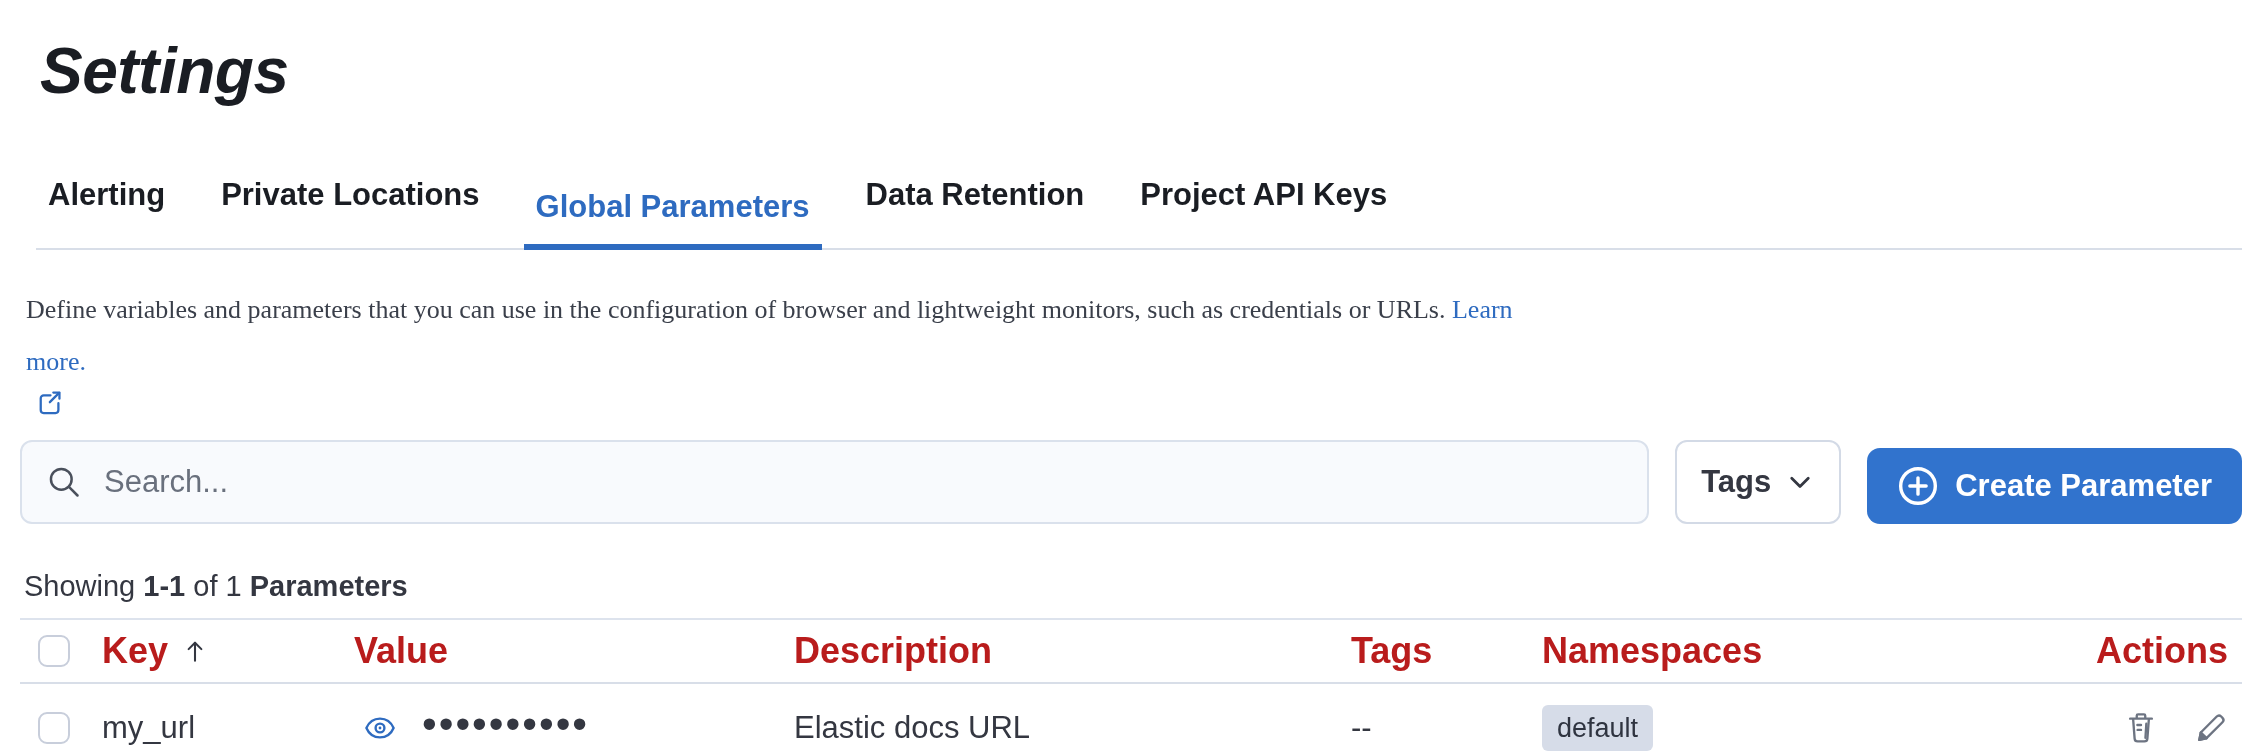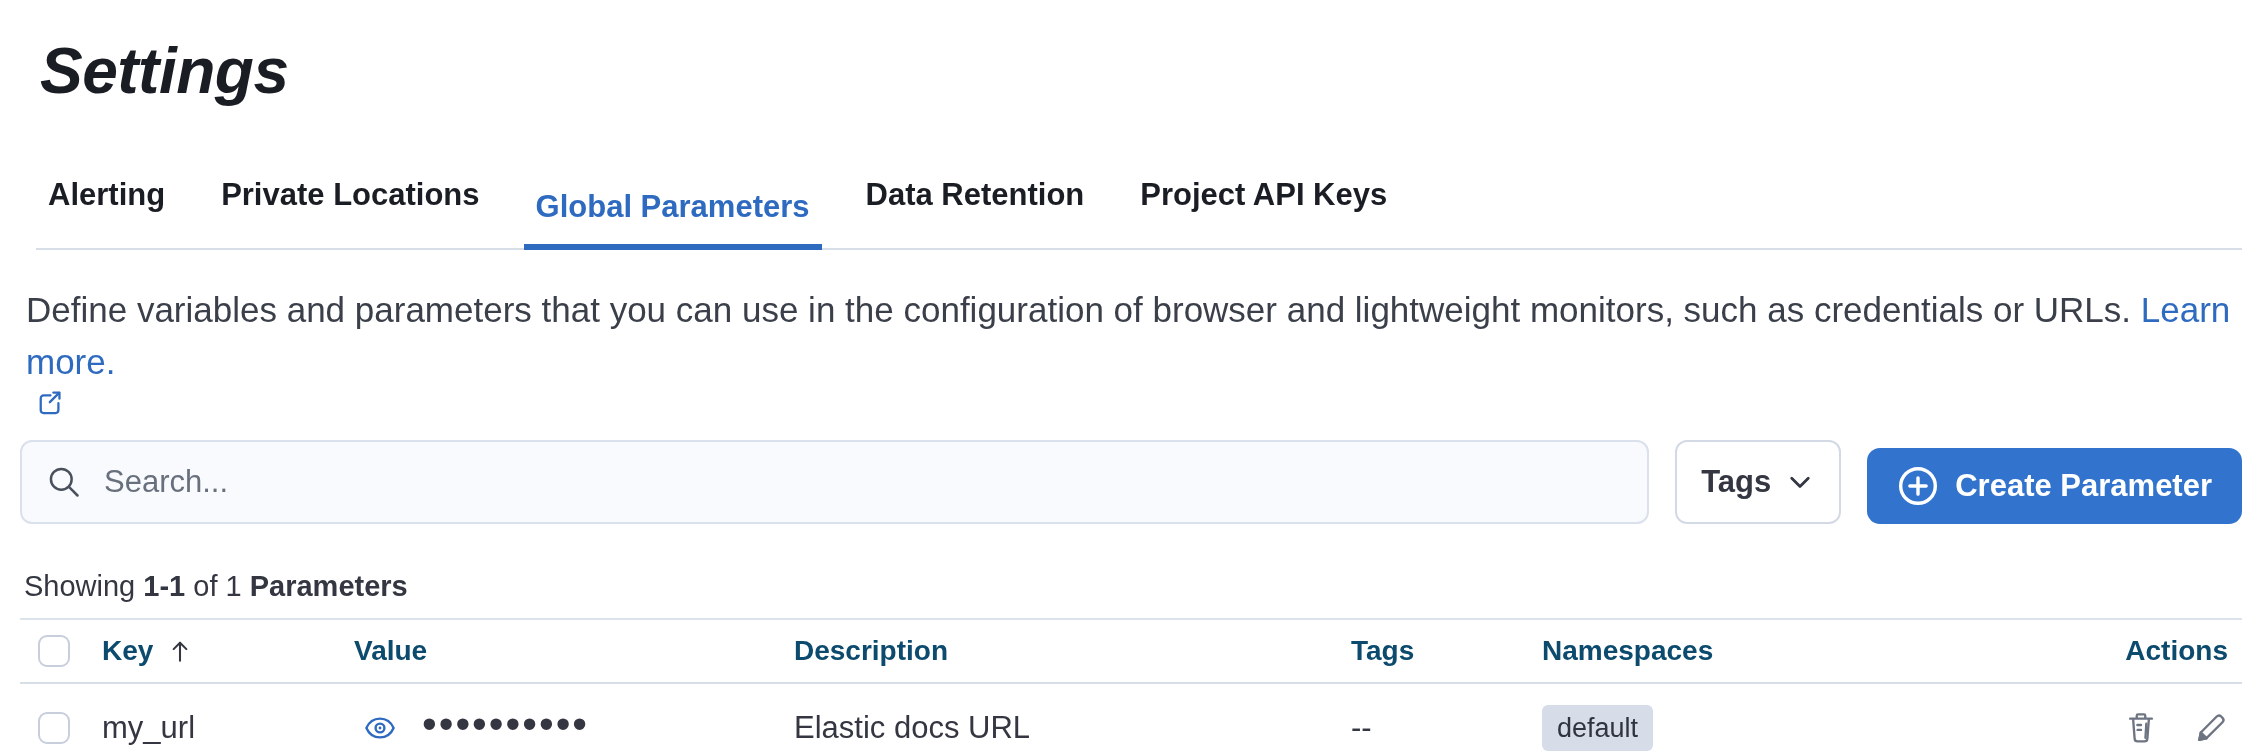--- a/index.html
+++ b/index.html
@@ -31,22 +31,22 @@
   }
   .tab.active { color:var(--accent, #2e6bc0);margin-top:12px; }
   .tab.active::after {
     content:""; position:absolute; left:0; right:0; bottom:-2px;
     height:6px; background:var(--accent, #2e6bc0);
   }
 
   
   .desc {
     margin:34px 20px 0 26px;
-    font-size:35px; line-height:52px; font-weight:400;
-    color:#3a3f4a; max-width:2210px;
+    font-size:26px; line-height:52px; font-weight:400;
+    color:#3a3f4a; max-width:2210px;font-family:Liberation Serif, serif;
   }
   .desc a {
     color:var(--accent, #2e6bc0); text-decoration:none; cursor:pointer;
   }
   .external-icon { vertical-align:-3px; margin-left:10px; }
 
   
   .controls {
     display:flex; align-items:stretch; gap:26px;
     margin:24px 20px 0 20px; height:84px;
@@ -89,21 +89,21 @@
     border-top:2px solid #dde3ed;
   }
   .trow {
     display:grid;
     grid-template-columns:74px 260px 440px 557px 191px 460px 1fr;
     align-items:center;
   }
   .trow.head {
     height:64px;
     border-bottom:2px solid var(--divider, #d8dee8);
-    font-size:28px; font-weight:700; color:#0c4a6e;
+    font-size:36px; font-weight:700; color:#b91c1c;
   }
   .trow.body-row {
     height:90px;
     border-bottom:2px solid var(--divider, #d8dee8);
     font-size:31px; font-weight:400; color:#343741;
   }
   .cell { display:flex; align-items:center; }
   .cell.cb { padding-left:18px; }
   .cell.key { padding-left:8px; gap:12px; }
   .cell.actions { justify-content:flex-end; padding-right:14px; gap:36px; }

